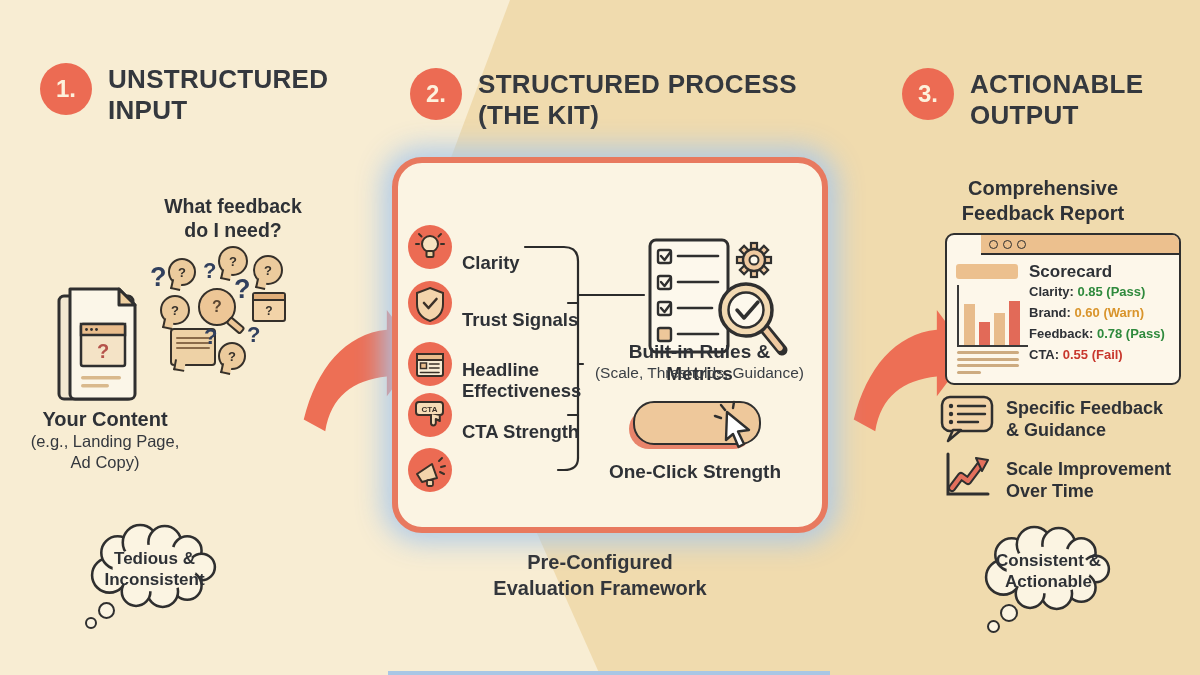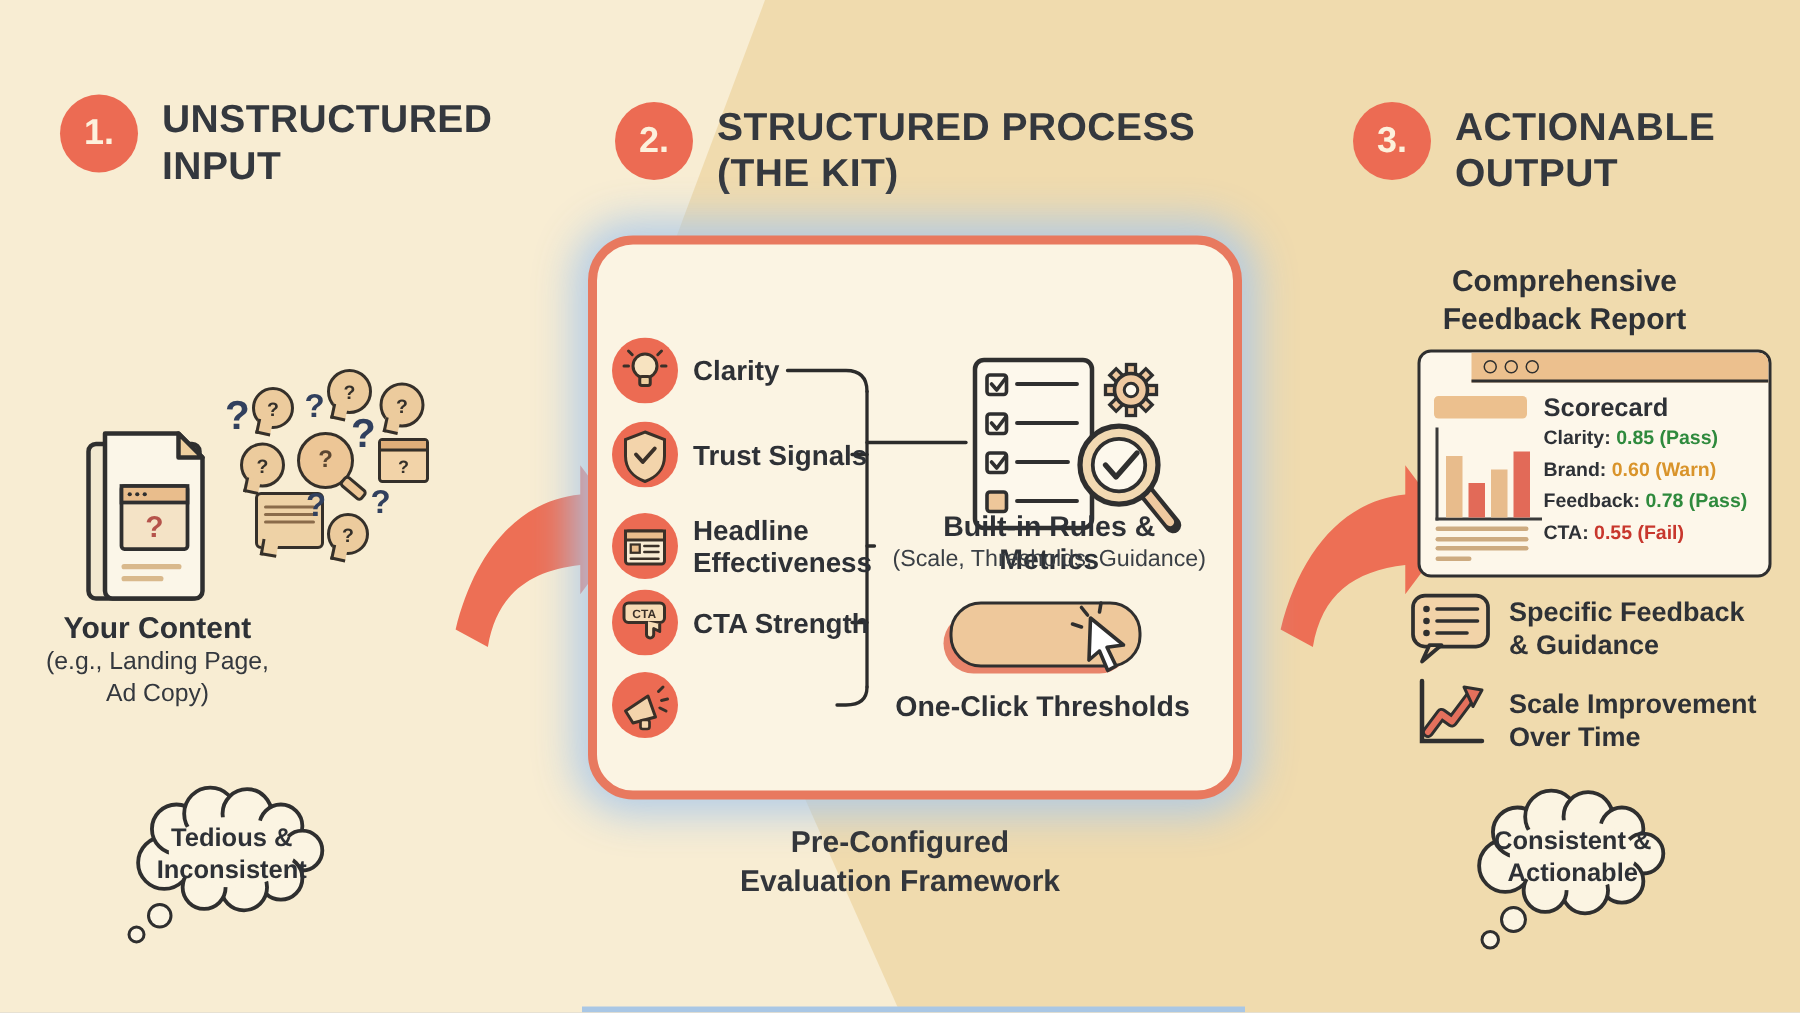--- a/index.html
+++ b/index.html
@@ -40,21 +40,21 @@
 
   
   .cloud-text{font-size:17px;font-weight:bold;color:#2e3136;line-height:1.25;}
   .tail-dot{position:absolute;border-radius:50%;background:#fbf4e2;border:2.2px solid #2f2f2f;}
 
   
   .kit-box{position:absolute;left:392px;top:157px;width:424px;height:364px;background:#fbf4e3;
     border:6px solid #e8795f;border-radius:30px;box-shadow:0 0 26px 10px rgba(168,200,235,.85);}
   .kit-title{font-size:25px;font-weight:bold;color:#1e567f;}
   .kit-icon{position:absolute;width:44px;height:44px;}
-  .kit-label{position:absolute;font-size:18.5px;font-weight:bold;color:#2e3136;line-height:1.16;}
+  .kit-label{position:absolute;font-size:18.5px;font-weight:bold;color:#2e3136;line-height:1.16;margin-top:16px;}
   .rules-title{font-size:19px;font-weight:bold;color:#2e3136;}
   .rules-sub{font-size:15.5px;color:#3a3f45;}
   .pill-shadow{position:absolute;left:629px;top:409px;width:124px;height:40px;border-radius:21px;background:#e8846b;}
   .pill{position:absolute;left:633px;top:401px;width:124px;height:40px;border-radius:21px;background:#eec89b;border:2.5px solid #2f2f2f;}
   .exec-label{font-size:19px;font-weight:bold;color:#2e3136;}
   .kit-caption{font-size:20px;font-weight:bold;color:#33363b;line-height:1.3;}
 
   
   .report-title{font-size:20px;font-weight:bold;color:#2e3136;line-height:1.25;}
   .window{position:absolute;left:945px;top:233px;width:198px;height:148px;background:#fdf7ea;
@@ -90,20 +90,22 @@
     <div class="step-circle">2.</div>
     <div class="step-title pre">STRUCTURED PROCESS
 (THE KIT)</div>
   </div>
   <div class="step" style="left:902px;top:68px;">
     <div class="step-circle">3.</div>
     <div class="step-title pre">ACTIONABLE
 OUTPUT</div>
   </div>
 
+  <div class="abs ctr pre question-text" style="left:133px;top:194px;width:200px;">What feedback
+do I need?</div>
 
   <div>
     <span class="qb" style="left:218px;top:246px;width:26px;height:26px;">?</span>
     <span class="qb" style="left:168px;top:258px;width:24px;height:24px;">?</span>
     <span class="qb" style="left:253px;top:255px;width:26px;height:26px;">?</span>
     <span class="qm" style="left:203px;top:258px;font-size:22px;">?</span>
     <span class="qm" style="left:150px;top:262px;font-size:27px;">?</span>
     <span class="qm" style="left:234px;top:274px;font-size:27px;">?</span>
     <span class="qb" style="left:160px;top:295px;width:26px;height:26px;">?</span>
     <span class="qmag" style="left:198px;top:288px;">?</span>
@@ -276,21 +278,21 @@
   <div class="pill-shadow"></div>
   <div class="pill"></div>
   <svg class="abs" style="left:711px;top:400px;" width="52" height="56" viewBox="0 0 52 56">
     <g stroke="#2f2f2f" stroke-width="2.4" stroke-linecap="round">
       <line x1="4" y1="16" x2="10" y2="18"></line>
         <line x1="10" y1="5" x2="14" y2="10"></line>
         <line x1="23" y1="2" x2="22" y2="8"></line>
     </g>
     <path d="M16,12 L38,30 L27,31.5 L33,44 L27.5,47 L22,34 L15,40 Z" fill="#ffffff" stroke="#2f2f2f" stroke-width="2.4" stroke-linejoin="round"></path>
   </svg>
-  <div class="abs ctr exec-label" style="left:595px;top:461px;width:200px;">One-Click Thresholds</div>
+  <div class="abs ctr exec-label" style="left:595px;top:461px;width:200px;">One-Click Strength</div>
 
   <div class="abs ctr pre kit-caption" style="left:440px;top:549px;width:320px;">Pre-Configured
 Evaluation Framework</div>
 
   <div class="abs ctr pre report-title" style="left:943px;top:176px;width:200px;">Comprehensive
 Feedback Report</div>
 
   <div class="window">
     <div class="win-header">
       <span class="win-dot"></span>

